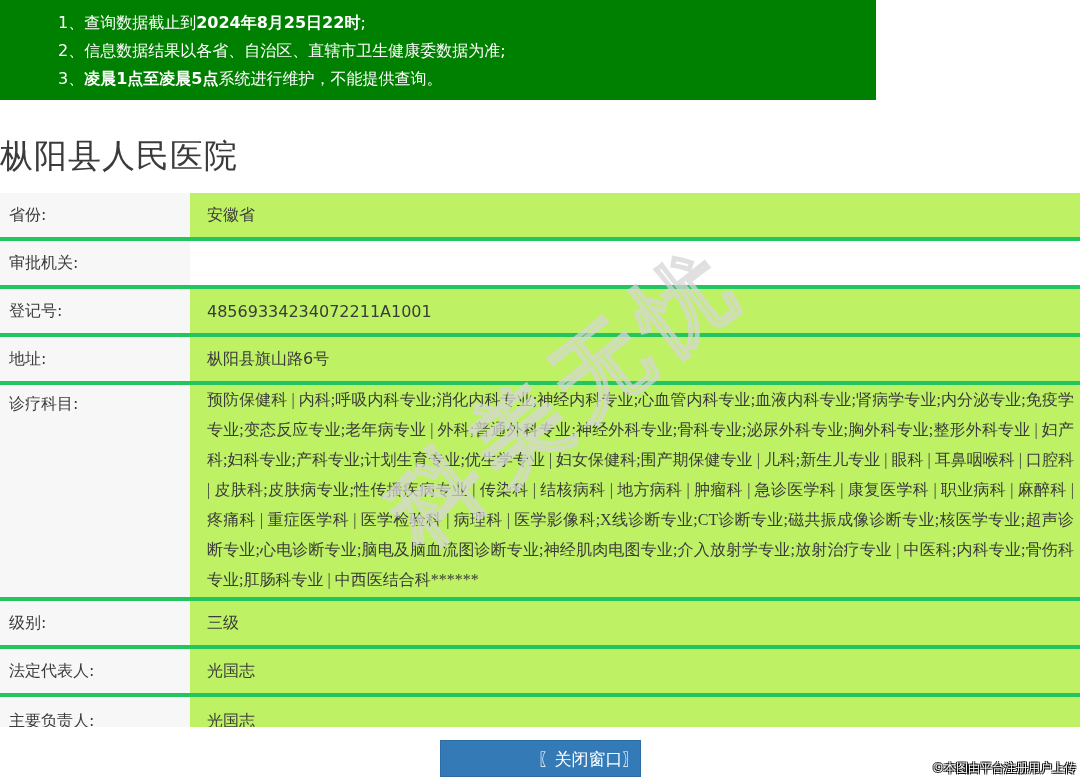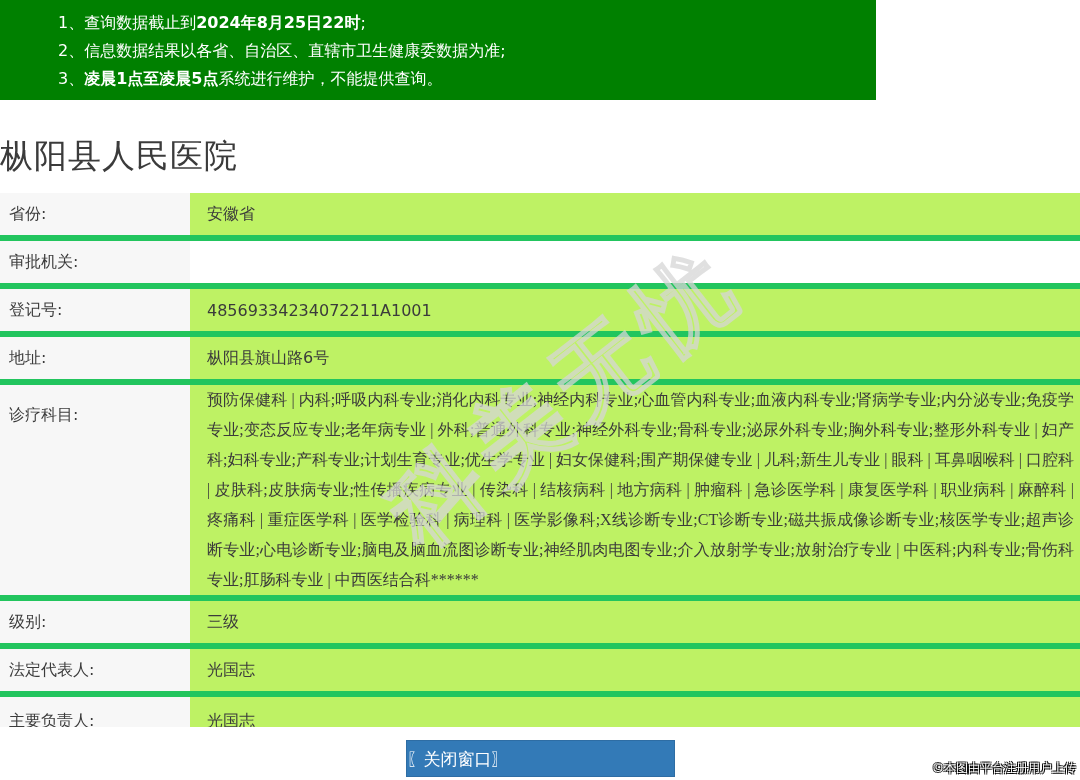--- a/index.html
+++ b/index.html
@@ -33,21 +33,21 @@
     font-weight: 400;
     color: #3b3b3b;
     letter-spacing: 1px;
   }
   
   .info-table { width: 1080px; }
   .info-row {
     display: flex;
     width: 1080px;
     height: 48px;
-    border-bottom: 6px solid #22c55e;
+    border-bottom: 4px solid #22c55e;
   }
   .info-row .cell-label {
     width: 190px;
     flex: 0 0 190px;
     background: #f7f7f7;
     padding-left: 9px;
     display: flex;
     align-items: center;
     font-size: 16px;
     color: #3b3b3b;
@@ -60,21 +60,21 @@
     display: flex;
     align-items: center;
     font-size: 16px;
     color: #3b3b3b;
   }
   .info-row.row-big {
     height: 216px;
   }
   .info-row.row-big .cell-label {
     align-items: flex-start;
-    padding-top: 20px;
+    padding-top: 9px;
     text-align: center;
   }
   .info-row.row-big .cell-value {
     display: block;
     padding-top: 0;
     line-height: 30px;
     text-align: justify;
     overflow: hidden;
     font-family: Liberation Serif, serif;
   }
@@ -92,28 +92,28 @@
   .footer-bar {
     position: absolute;
     left: 0; bottom: 0;
     width: 1080px; height: 53px;
     background: #ffffff;
     text-align: center;
   }
   .close-button {
     display: inline-block;
     margin-top: 13px;
-    width: 269px; height: 37px;
+    width: 201px; height: 37px;
     line-height: 37px;
     background: #337ab7;
     border: 1px solid #2e6da4;
     border-radius: 0;
     color: #ffffff;
     font-size: 17px;
-    text-align: left;
+    text-align: right;
     cursor: pointer;
   }
   .copyright {
     position: absolute;
     right: 4px; bottom: 3px;
     font-size: 12px;
     color: #ffffff;
     text-shadow: -1px -1px 0 #000, 1px -1px 0 #000, -1px 1px 0 #000, 1px 1px 0 #000;
     white-space: nowrap;
   }

